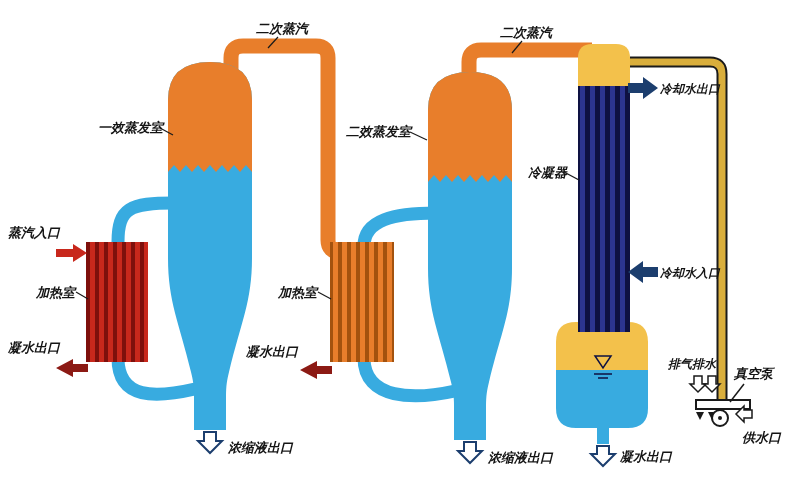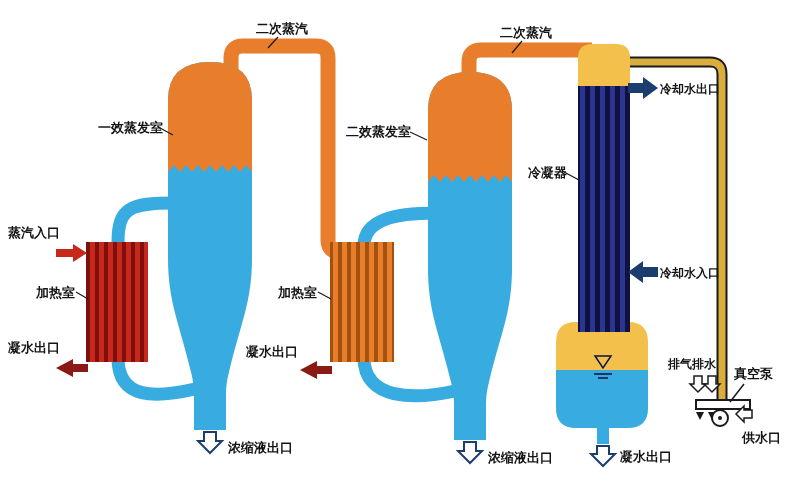--- a/index.html
+++ b/index.html
@@ -1,16 +1,16 @@
 <!DOCTYPE html>
 <html><head>
 <meta charset="utf-8">
 <style>
   html,body{margin:0;padding:0;background:#ffffff;}
-  .stage{width:800px;height:496px;position:relative;font-family:"DejaVu Sans","Liberation Sans",sans-serif;}
+  .stage{width:800px;height:496px;position:relative;font-family:"DejaVu Sans","Liberation Sans",sans-serif;font-style:italic;}
   svg{display:block;}
   text.lbl{font-family:"DejaVu Sans","Liberation Sans",sans-serif;font-size:13px;font-weight:bold;fill:#141414;}
   text.lbl-sm{font-family:"DejaVu Sans","Liberation Sans",sans-serif;font-size:12px;font-weight:bold;fill:#141414;}
   .leader{stroke:#1a1a1a;stroke-width:1.2;fill:none;}
   .pipe-blue{stroke:#38ABE0;stroke-width:13;fill:none;stroke-linecap:round;}
   .pipe-orange{stroke:#E87E2B;stroke-width:15;fill:none;stroke-linecap:butt;}
   .fill-blue{fill:#38ABE0;}
   .fill-orange{fill:#E87E2B;}
   .fill-yellow{fill:#F3C14B;}
   .arrow-navy{fill:#1C3E6E;}

